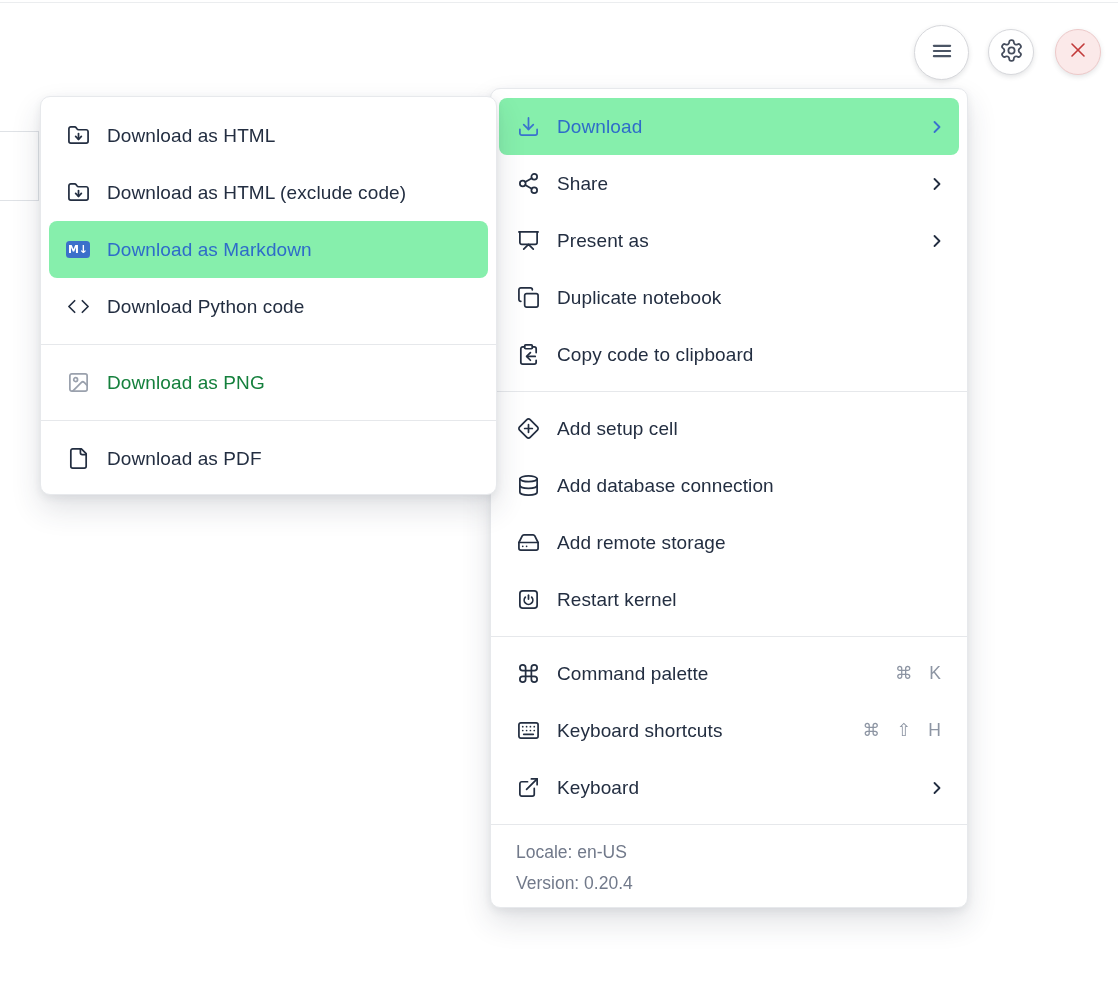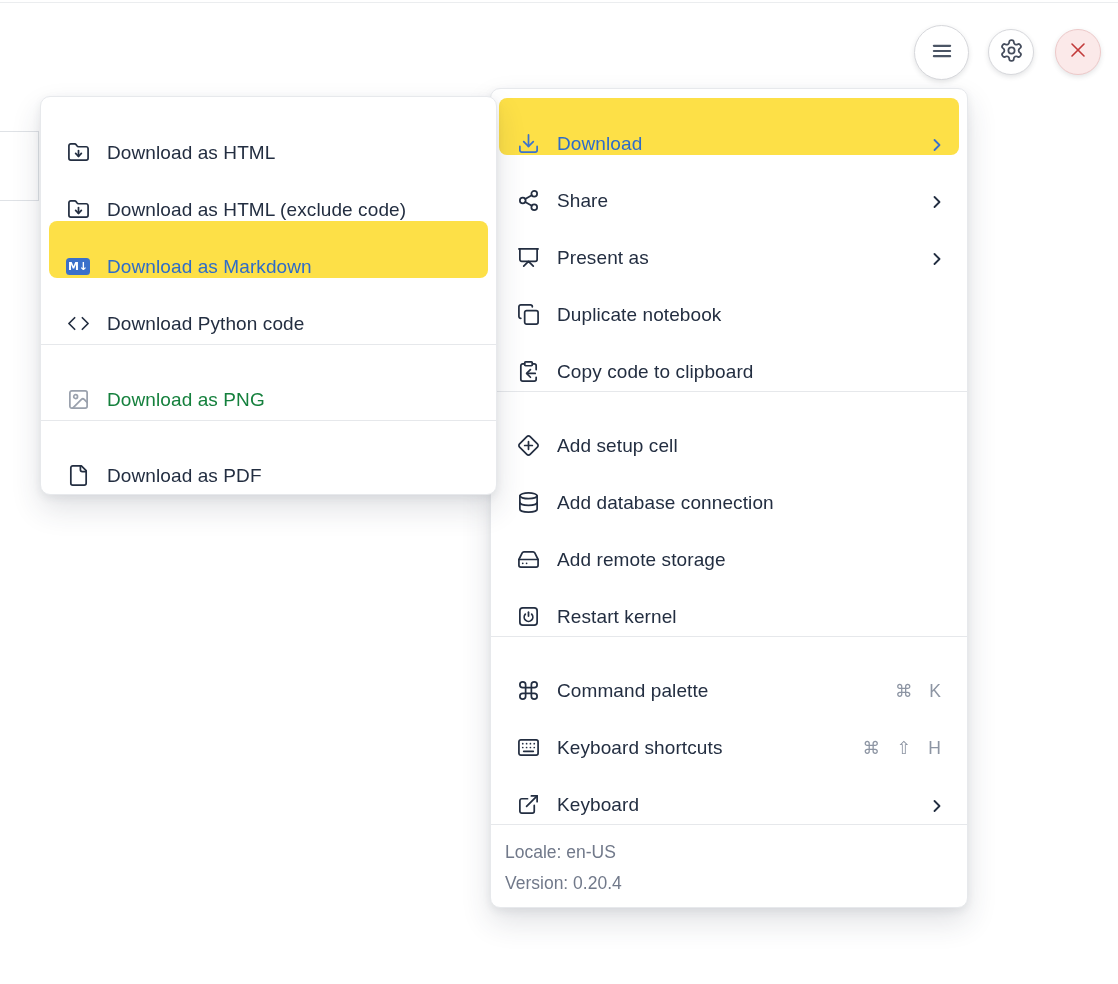--- a/index.html
+++ b/index.html
@@ -35,51 +35,51 @@
   .menu-panel {
     position:absolute; background:#fff;
     border:1px solid #e7e9ec; border-radius:10px;
     box-shadow:0 14px 30px rgba(40,50,70,.14), 0 3px 9px rgba(40,50,70,.08);
     font-size:19px;
   }
   #main-menu        { left:490px; top:88px; width:478px; padding:9px 0 0; z-index:5; }
   #download-submenu { left:40px;  top:96px; width:457px; padding:10px 0 7px; z-index:10; }
 
   .menu-row {
-    display:flex; align-items:flex-end; height:57px;
+    display:flex; align-items:center; height:57px;
     padding:0 20px 0 25px; cursor:pointer; white-space:nowrap;
   }
   .menu-row .mi {
     width:24px; height:24px; flex:0 0 24px; margin-right:17px;
     display:flex; align-items:center; justify-content:center; color:#232e41;
   }
   .mi svg { width:23px; height:23px; display:block; }
   .menu-row .label { flex:1; letter-spacing:.1px; color:#232e41; }
 
   .menu-row.active {
-    background:#fde047; border-radius:8px;
+    background:#86efac; border-radius:8px;
     margin:0 8px; padding:0 12px 0 17px;
   }
   .menu-row.active .label { color:#2e6cc9; }
   .menu-row.active .mi    { color:#3a72ce; }
   .menu-row.active .chev  { color:#3a72ce; }
 
   .menu-row.disabled { cursor:default; }
   .menu-row.disabled .label { color:#15803d; }
   .menu-row.disabled .mi    { color:#9aa1ad; }
 
   .chev { flex:0 0 20px; color:#232e41; }
   .chev svg { width:20px; height:20px; display:block; }
 
   .shortcut { color:#8d95a3; font-size:17.5px; letter-spacing:6px; }
 
   .sep  { height:1px; background:#e6e8eb; margin:8px 0; }
   .sep2 { height:1px; background:#e6e8eb; margin:9px 0; }
 
-  .menu-footer { padding:4px 14px 8px; color:#71798a; font-size:17.5px; }
+  .menu-footer { padding:4px 25px 8px; color:#71798a; font-size:17.5px; }
   .menu-footer div { line-height:31px; }
 
   
   .md-badge {
     width:24px; height:17px; border-radius:3.5px;
     background:#3b70ca; color:#fff;
     display:flex; align-items:center; justify-content:center;
     font-size:11px; font-weight:bold; letter-spacing:0;
     font-family:"DejaVu Sans",sans-serif;
   }

